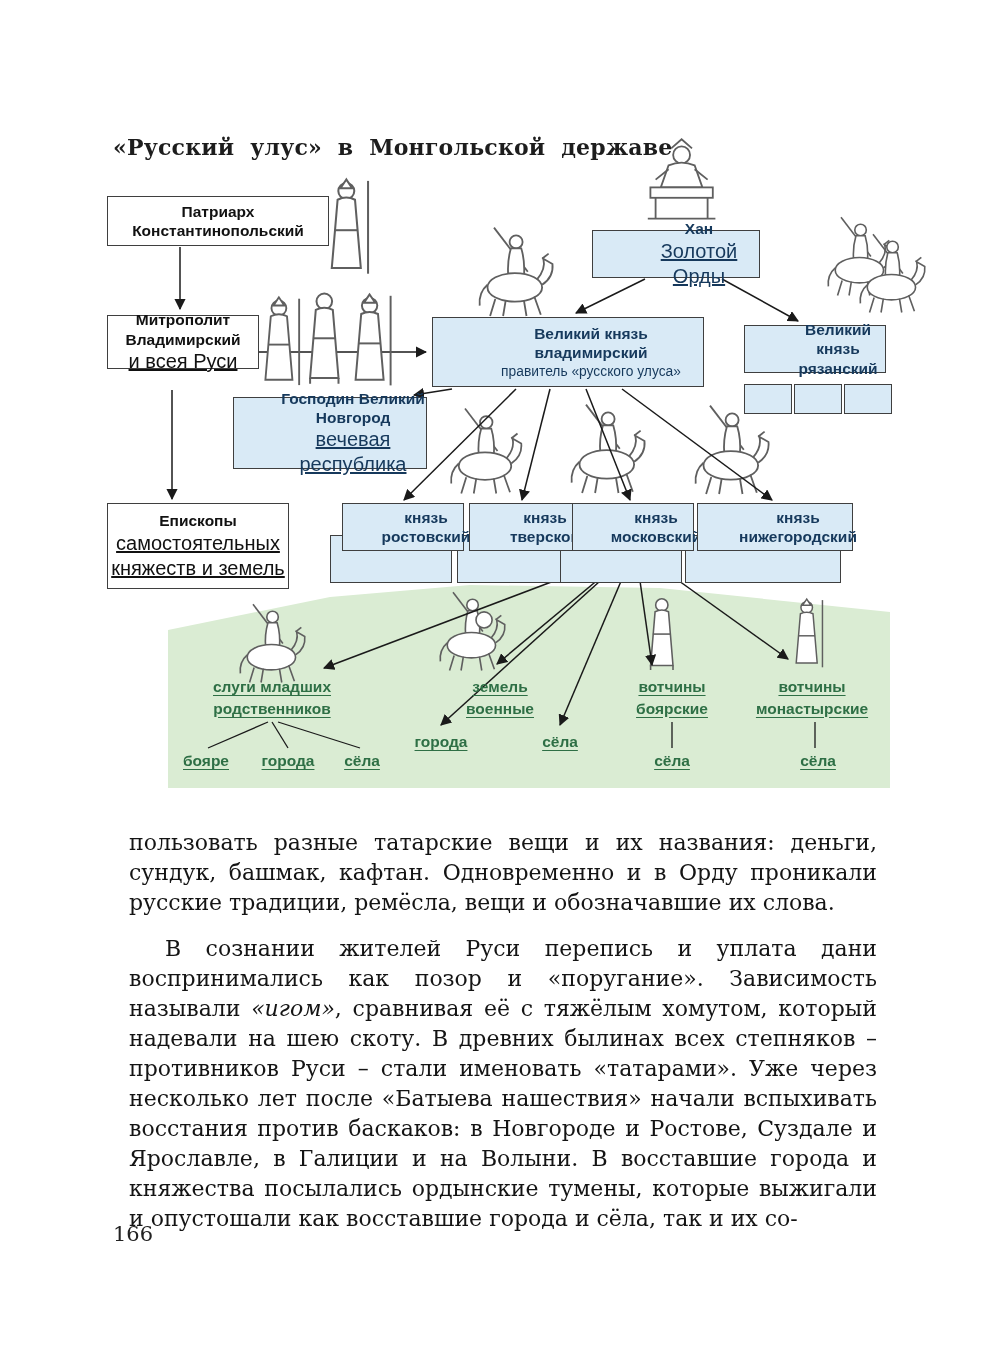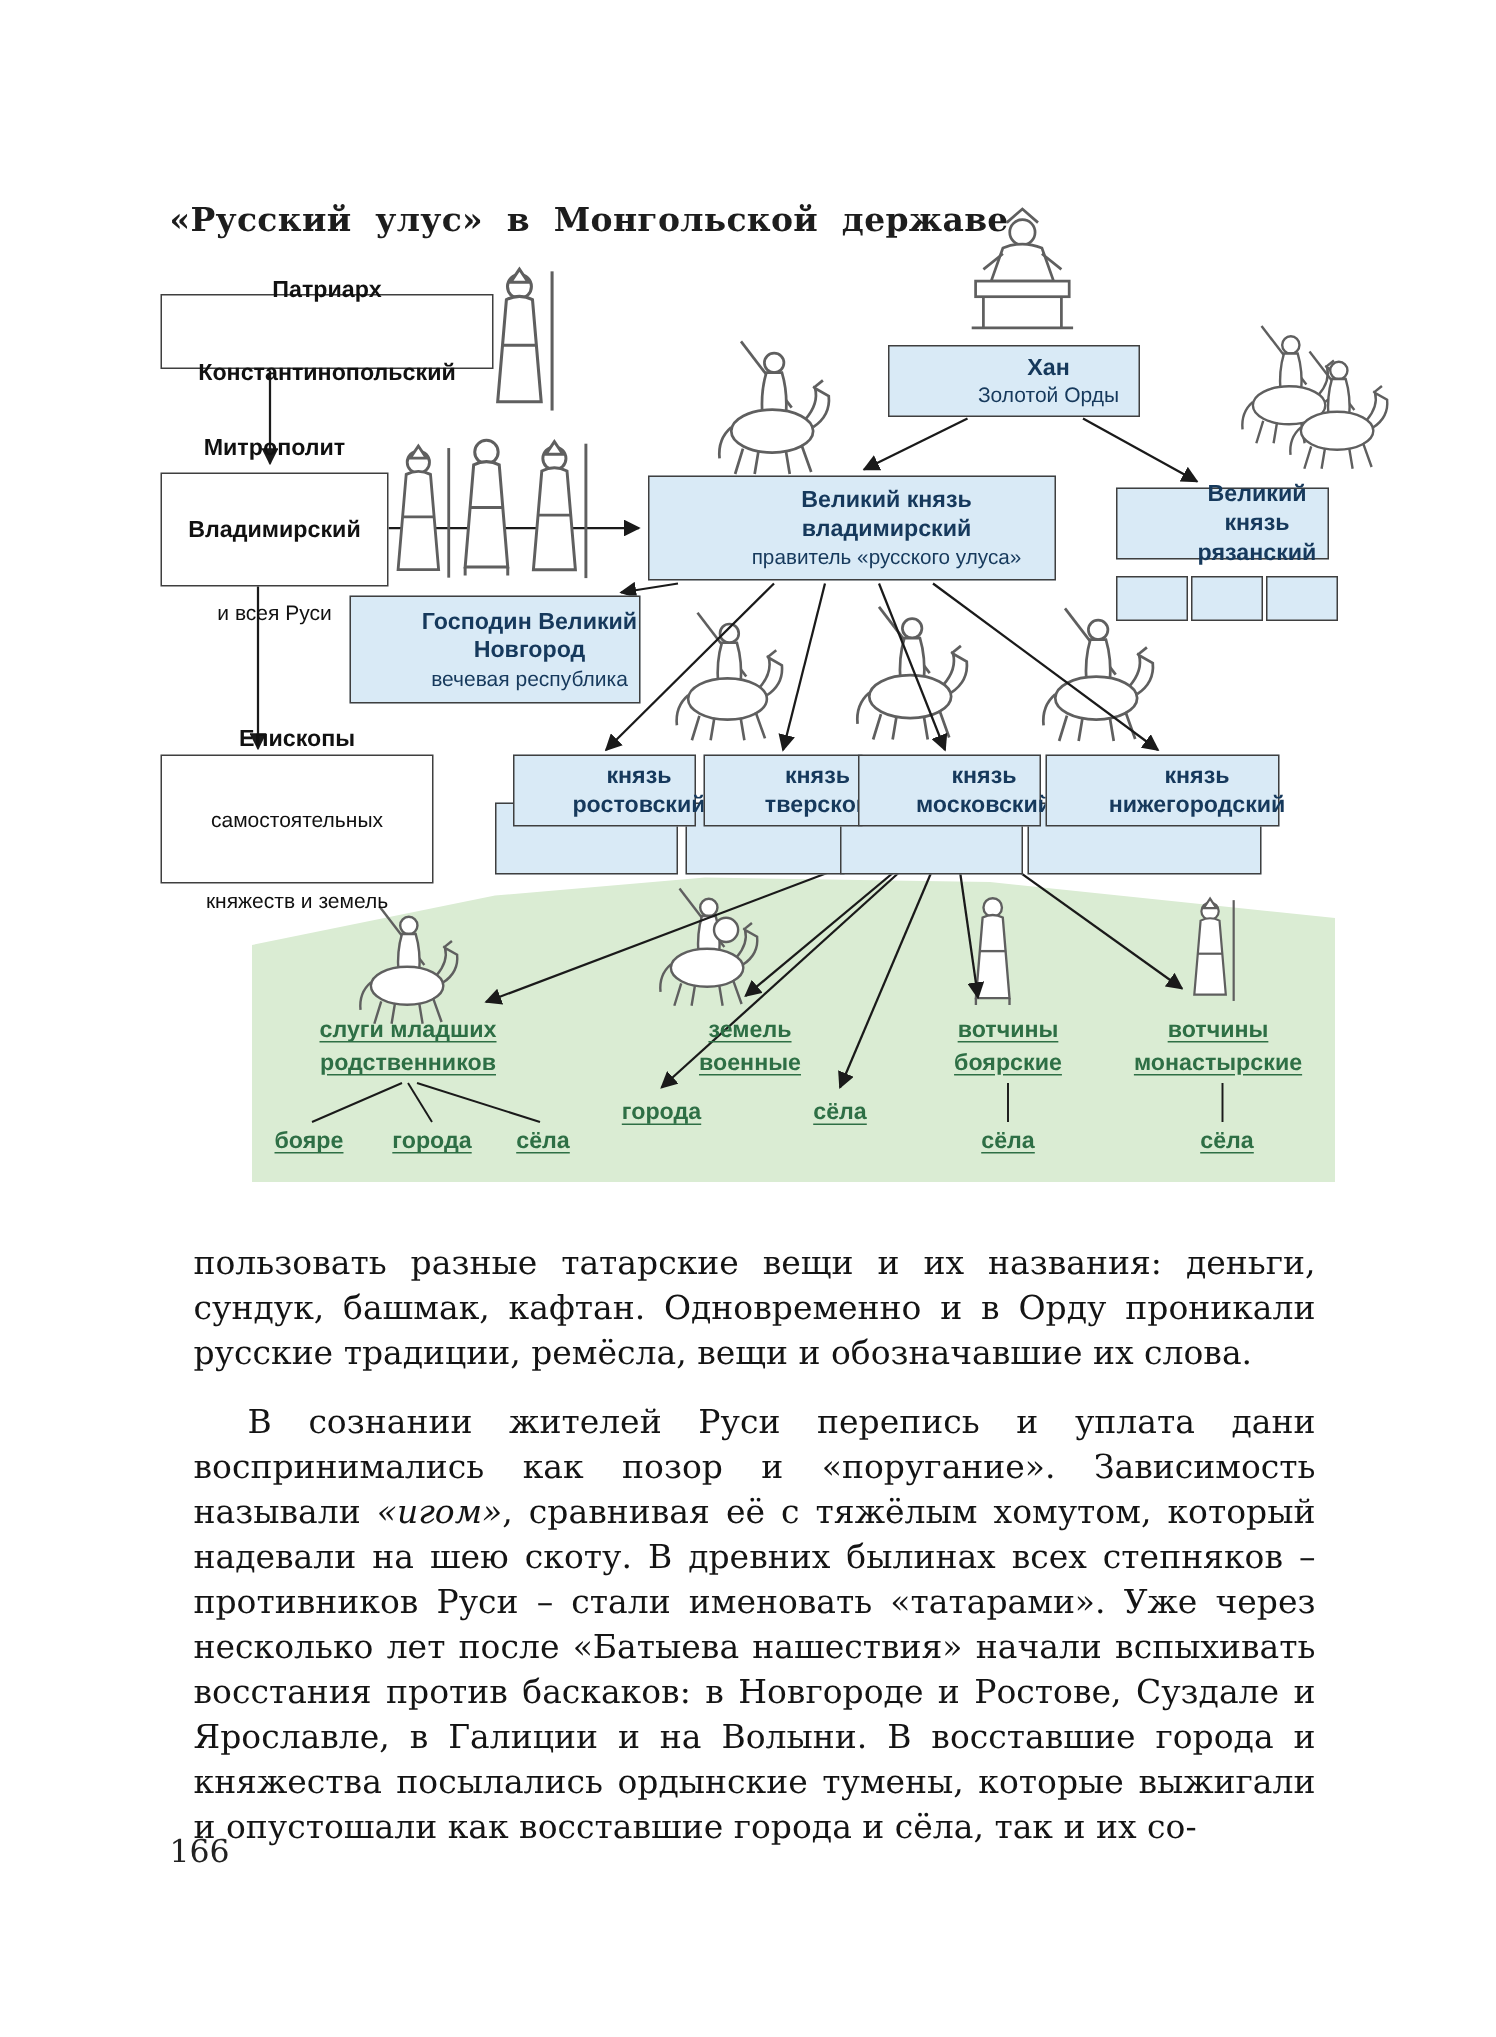--- a/index.html
+++ b/index.html
@@ -6,23 +6,23 @@
   html,body { background:#ffffff; }
   .page { position:relative; width:997px; height:1358px; background:#fff; overflow:hidden;
           font-family:"Liberation Sans", sans-serif; }
   .title { position:absolute; left:113px; top:134px; font-family:"DejaVu Serif", serif;
            font-size:22px; font-weight:bold; color:#1d1d1d; word-spacing:8px; letter-spacing:.2px; }
   .art { position:absolute; left:0; top:0; width:997px; height:810px; z-index:0; pointer-events:none; }
   .box { position:absolute; border:1.5px solid var(--box-border,#3f3f3f); display:flex; flex-direction:column;
          justify-content:center; align-items:center; text-align:center; line-height:1.25;
          font-size:15.5px; z-index:2; }
   .blue  { background:var(--box-fill,#d9eaf6); color:var(--box-text,#16395c);padding-left:46px; }
-  .white { background:#ffffff; color:#111;gap:36px; }
+  .white { background:#ffffff; color:#111; }
   .box .b { font-weight:bold; }
-  .box .s { font-weight:normal; font-size:14px; }
+  .box .s { font-weight:normal; font-size:20px;text-decoration:underline; }
   .box .sm { font-weight:normal; font-size:13.8px; }
   .empty { z-index:1; }
   .glabel { position:absolute; transform:translateX(-50%); text-align:center;
             color:var(--green-text,#2e6f45); font-weight:bold; font-size:15.5px; z-index:2; line-height:1.4; }
   .glabel span { display:block; text-decoration:underline; text-underline-offset:3px; }
   .bodytext { position:absolute; left:113px; top:812px; width:780px; font-family:"DejaVu Serif", serif;
               font-size:22px; line-height:30px; color:#141414; text-align:justify; z-index:2; }
   .bodytext p { margin:16px; }
   .bodytext p.indent { text-indent:36px; }
   .pagenum { position:absolute; left:113px; top:1222px; font-family:"DejaVu Serif", serif;
@@ -126,21 +126,21 @@
       <path d="M672,722 L672,748"></path>
       <path d="M815,722 L815,748"></path>
     </g>
   </svg>
 
   <div class="box white" style="left:107px;top:196px;width:222px;height:50px;">
     <span class="b">Патриарх</span>
     <span class="b">Константинопольский</span>
   </div>
 
-  <div class="box white" style="left:107px;top:315px;width:152px;height:76px;">
+  <div class="box white" style="left:107px;top:315px;width:152px;height:54px;">
     <span class="b">Митрополит</span>
     <span class="b">Владимирский</span>
     <span class="s">и всея Руси</span>
   </div>
 
   <div class="box white" style="left:107px;top:503px;width:182px;height:86px;">
     <span class="b">Епископы</span>
     <span class="s">самостоятельных</span>
     <span class="s">княжеств и земель</span>
   </div>

